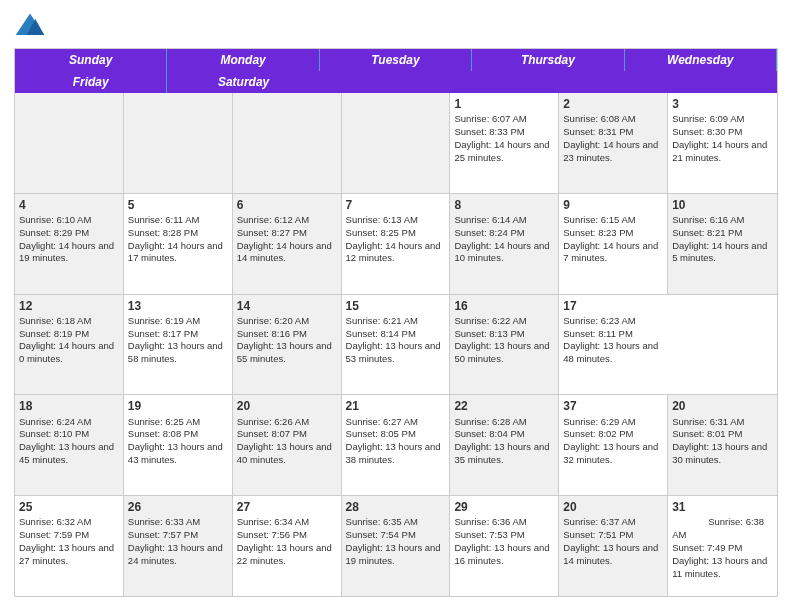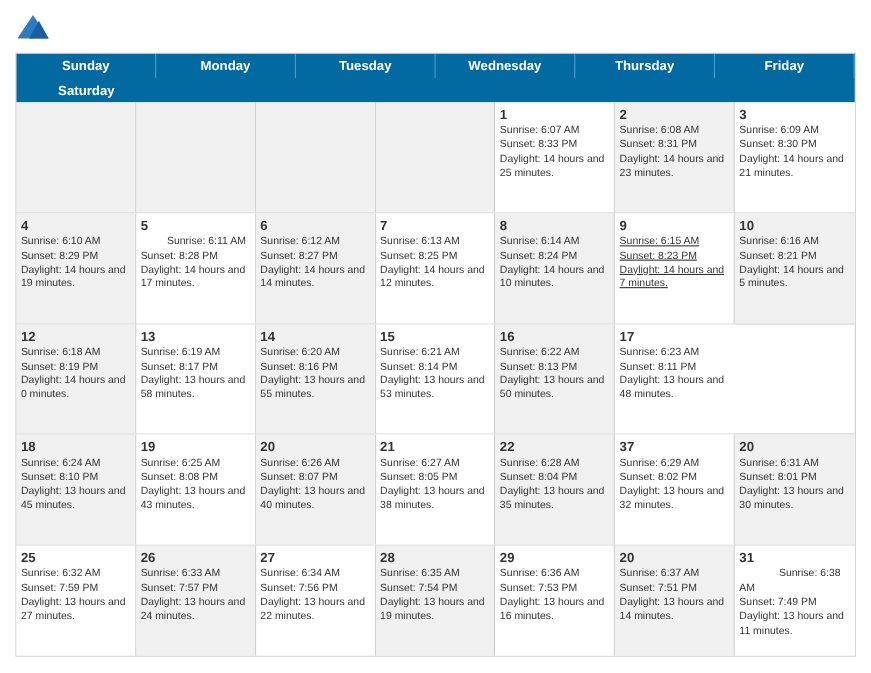--- a/index.html
+++ b/index.html
@@ -55,22 +55,23 @@
       color: #555;
     }
     .calendar {
       flex: 1;
       display: flex;
       flex-direction: column;
       border: 1px solid #ccc;
     }
     .cal-header {
       display: grid;
-      grid-template-columns: repeat(6, 1fr);
-      background: #0369a1;
+      grid-template-columns: repeat(5, 1fr);
+      background: #6d28d9;
+      font-style: italic;
     }
     .cal-header-cell {
       color: #fff;
       font-size: 12px;
       font-weight: bold;
       padding: 4px 5px;
       border-right: 1px solid #4a9dd0;
       text-align: center;
     }
     .cal-header-cell:last-child { border-right: none; }
@@ -128,22 +129,22 @@
       <div class="main-title"></div>
       <div class="subtitle"></div>
     </div>
   </div>
 
   <div class="calendar">
     <div class="cal-header">
     <div class="cal-header-cell">Sunday</div>
         <div class="cal-header-cell">Monday</div>
         <div class="cal-header-cell">Tuesday</div>
+        <div class="cal-header-cell">Thursday</div>
         <div class="cal-header-cell">Wednesday</div>
-        <div class="cal-header-cell">Thursday</div>
         <div class="cal-header-cell">Friday</div>
         <div class="cal-header-cell">Saturday</div>
       </div>
     <div class="cal-body">
     <div class="cal-row">
           <div class="cal-cell shaded empty"></div>
           <div class="cal-cell shaded empty"></div>
           <div class="cal-cell shaded empty"></div>
           <div class="cal-cell shaded empty"></div>
           <div class="cal-cell"><span class="day-num">1</span><span style="white-space: pre-line;">Sunrise: 6:07 AM
@@ -153,33 +154,33 @@
 Sunset: 8:31 PM
 Daylight: 14 hours and 23 minutes.</span></div>
           <div class="cal-cell"><span class="day-num">3</span><span style="white-space: pre-line;">Sunrise: 6:09 AM
 Sunset: 8:30 PM
 Daylight: 14 hours and 21 minutes.</span></div>
         </div>
         <div class="cal-row">
           <div class="cal-cell shaded"><span class="day-num">4</span><span style="white-space: pre-line;">Sunrise: 6:10 AM
 Sunset: 8:29 PM
 Daylight: 14 hours and 19 minutes.</span></div>
-          <div class="cal-cell"><span class="day-num">5</span><span style="white-space: pre-line; margin-left: 24px;">Sunrise: 6:11 AM
+          <div class="cal-cell"><span class="day-num">5</span><span style="white-space: pre-line;">Sunrise: 6:11 AM
 Sunset: 8:28 PM
 Daylight: 14 hours and 17 minutes.</span></div>
           <div class="cal-cell shaded"><span class="day-num">6</span><span style="white-space: pre-line;">Sunrise: 6:12 AM
 Sunset: 8:27 PM
 Daylight: 14 hours and 14 minutes.</span></div>
           <div class="cal-cell"><span class="day-num">7</span><span style="white-space: pre-line;">Sunrise: 6:13 AM
 Sunset: 8:25 PM
 Daylight: 14 hours and 12 minutes.</span></div>
           <div class="cal-cell shaded"><span class="day-num">8</span><span style="white-space: pre-line;">Sunrise: 6:14 AM
 Sunset: 8:24 PM
 Daylight: 14 hours and 10 minutes.</span></div>
-          <div class="cal-cell"><span class="day-num">9</span><span style="white-space: pre-line; text-decoration: underline;">Sunrise: 6:15 AM
+          <div class="cal-cell"><span class="day-num">9</span><span style="white-space: pre-line;">Sunrise: 6:15 AM
 Sunset: 8:23 PM
 Daylight: 14 hours and 7 minutes.</span></div>
           <div class="cal-cell shaded"><span class="day-num">10</span><span style="white-space: pre-line;">Sunrise: 6:16 AM
 Sunset: 8:21 PM
 Daylight: 14 hours and 5 minutes.</span></div>
         </div>
         <div class="cal-row">
           <div class="cal-cell shaded"><span class="day-num">12</span><span style="white-space: pre-line;">Sunrise: 6:18 AM
 Sunset: 8:19 PM
 Daylight: 14 hours and 0 minutes.</span></div>

